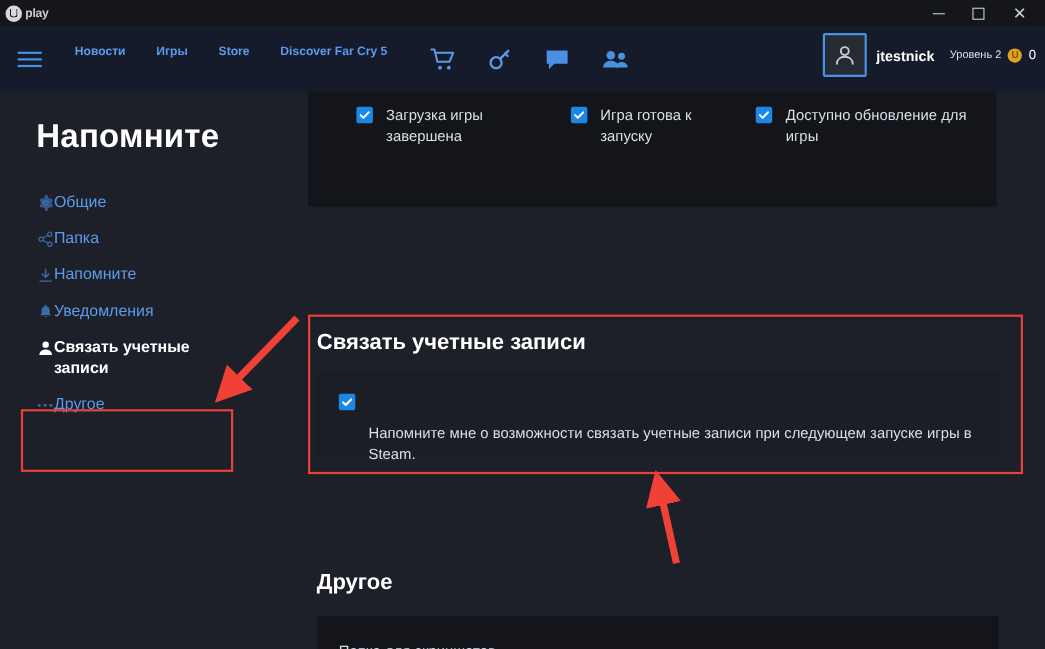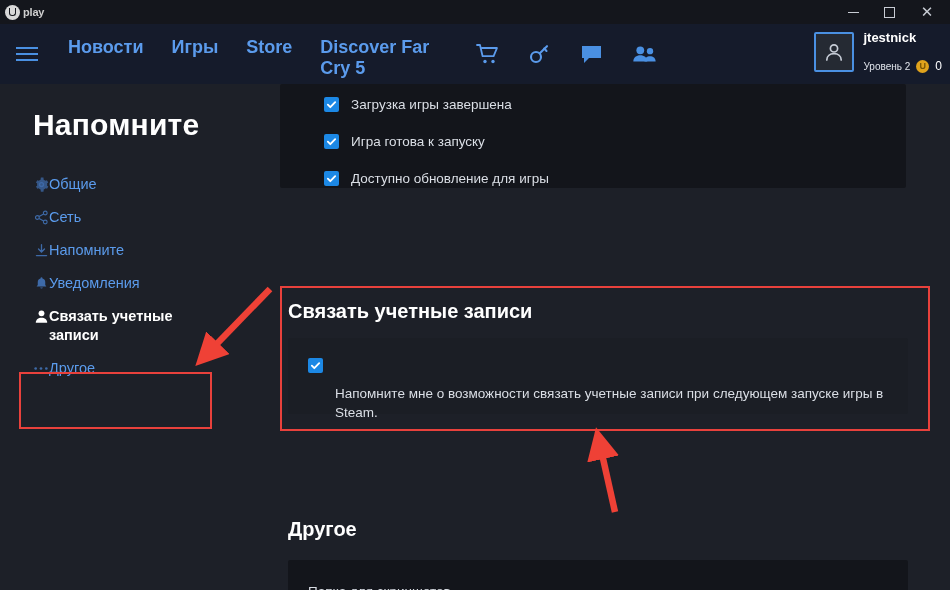--- a/index.html
+++ b/index.html
@@ -47,35 +47,35 @@
     background: #151b2b;
     display: flex; align-items: center;
   }
   .hamburger {
     width: 54px; height: 60px;
     display: flex; flex-direction: column; align-items: center; justify-content: center; gap: 4px;
   }
   .hamburger span { display: block; width: 22px; height: 2px; background: #4a90e2; }
   .nav-links { display: flex; align-items: flex-start; height: 60px; padding-top: 9px; }
   .nav-link {
-    color: #5b9bec; font-size: 18px; font-weight: bold;
+    color: #5b9bec; font-size: 11px; font-weight: bold;
     padding: 4px 14px; line-height: 21px; white-space: normal;
   }
   .nav-link.wide { max-width: 145px; }
   .nav-icons { display: flex; align-items: center; gap: 26px; margin-left: 24px; }
   .nav-ic { width: 26px; height: 26px; display: flex; align-items: center; justify-content: center; }
   .user-block {
     position: absolute; right: 8px; top: 6px;
     display: flex; align-items: center; gap: 9px;
   }
   .avatar-box {
     width: 40px; height: 40px; border: 2px solid #4a90e2; border-radius: 2px;
     background: #252a33; display: flex; align-items: center; justify-content: center;
   }
-  .user-meta { display: flex; flex-direction: column; gap: 14px; }
+  .user-meta { display: flex; flex-direction: row; gap: 14px; }
   .user-name { color: #ffffff; font-size: 13px; font-weight: bold; }
   .user-lvl-row { display: flex; align-items: center; gap: 6px; }
   .user-lvl { color: #dfe3ea; font-size: 10px; text-align: center; }
   .coin {
     width: 13px; height: 13px; border-radius: 50%;
     background: #e0a31c; color: #7a5505; font-size: 9px; font-weight: bold;
     display: flex; align-items: center; justify-content: center;
   }
   .coin-val { color: #ffffff; font-size: 12px; }
 
@@ -105,21 +105,21 @@
   }
   .card-top { position: absolute; left: 0px; top: 0px; width: 626px; height: 104px; }
   .chk-row { display: flex; align-items: flex-start; gap: 12px; padding: 3px 0; }
   .chk {
     width: 15px; min-width: 15px; height: 15px; border-radius: 2px;
     background: #1c88e5; display: flex; align-items: center; justify-content: center;
     margin-top: 2px;
   }
   .chk svg { display: block; }
   .chk-label { color: #dbdfe6; font-size: 13.5px; line-height: 19px; }
-  .card-top .chk-list { padding: 8px 0 0 44px; display: flex; flex-direction: column; gap: 12px; }
+  .card-top .chk-list { padding: 8px 0 0 44px; display: flex; flex-direction: row; gap: 12px; }
 
   .section-link { position: absolute; left: 0px; top: 202px; width: 650px; height: 145px; }
   .section-title { color: #ffffff; font-size: 20px; font-weight: bold; padding: 14px 0 0 8px; }
   .inner-card {
     position: absolute; left: 8px; top: 52px; width: 620px; height: 76px;
     background: #1b1e25; border-radius: 2px;
   }
   .inner-card .chk-row { padding: 18px 18px 0 20px; }
   .inner-card .chk-label { max-width: 550px; margin-top: 28px; }
   .main-hl {
@@ -234,21 +234,21 @@
 
       <div class="side-item">
         <div class="side-ic">
           <svg width="15" height="15" viewBox="0 0 16 16" fill="none" stroke="#3e6aa8" stroke-width="1.2">
             <circle cx="12" cy="3.2" r="2"></circle>
             <circle cx="3.6" cy="8" r="2"></circle>
             <circle cx="12" cy="12.8" r="2"></circle>
             <path d="M5.4 7L10.3 4.2M5.4 9L10.3 11.8"></path>
           </svg>
         </div>
-        <div class="side-label">Сеть</div>
+        <div class="side-label">Папка</div>
       </div>
 
       <div class="side-item">
         <div class="side-ic">
           <svg width="15" height="15" viewBox="0 0 16 16" fill="none" stroke="#3e6aa8" stroke-width="1.4" stroke-linecap="round">
             <path d="M8 1.8v7.4M4.8 6.4L8 9.6l3.2-3.2"></path>
             <path d="M2.6 13.4h10.8"></path>
           </svg>
         </div>
         <div class="side-label">Напомните</div>

